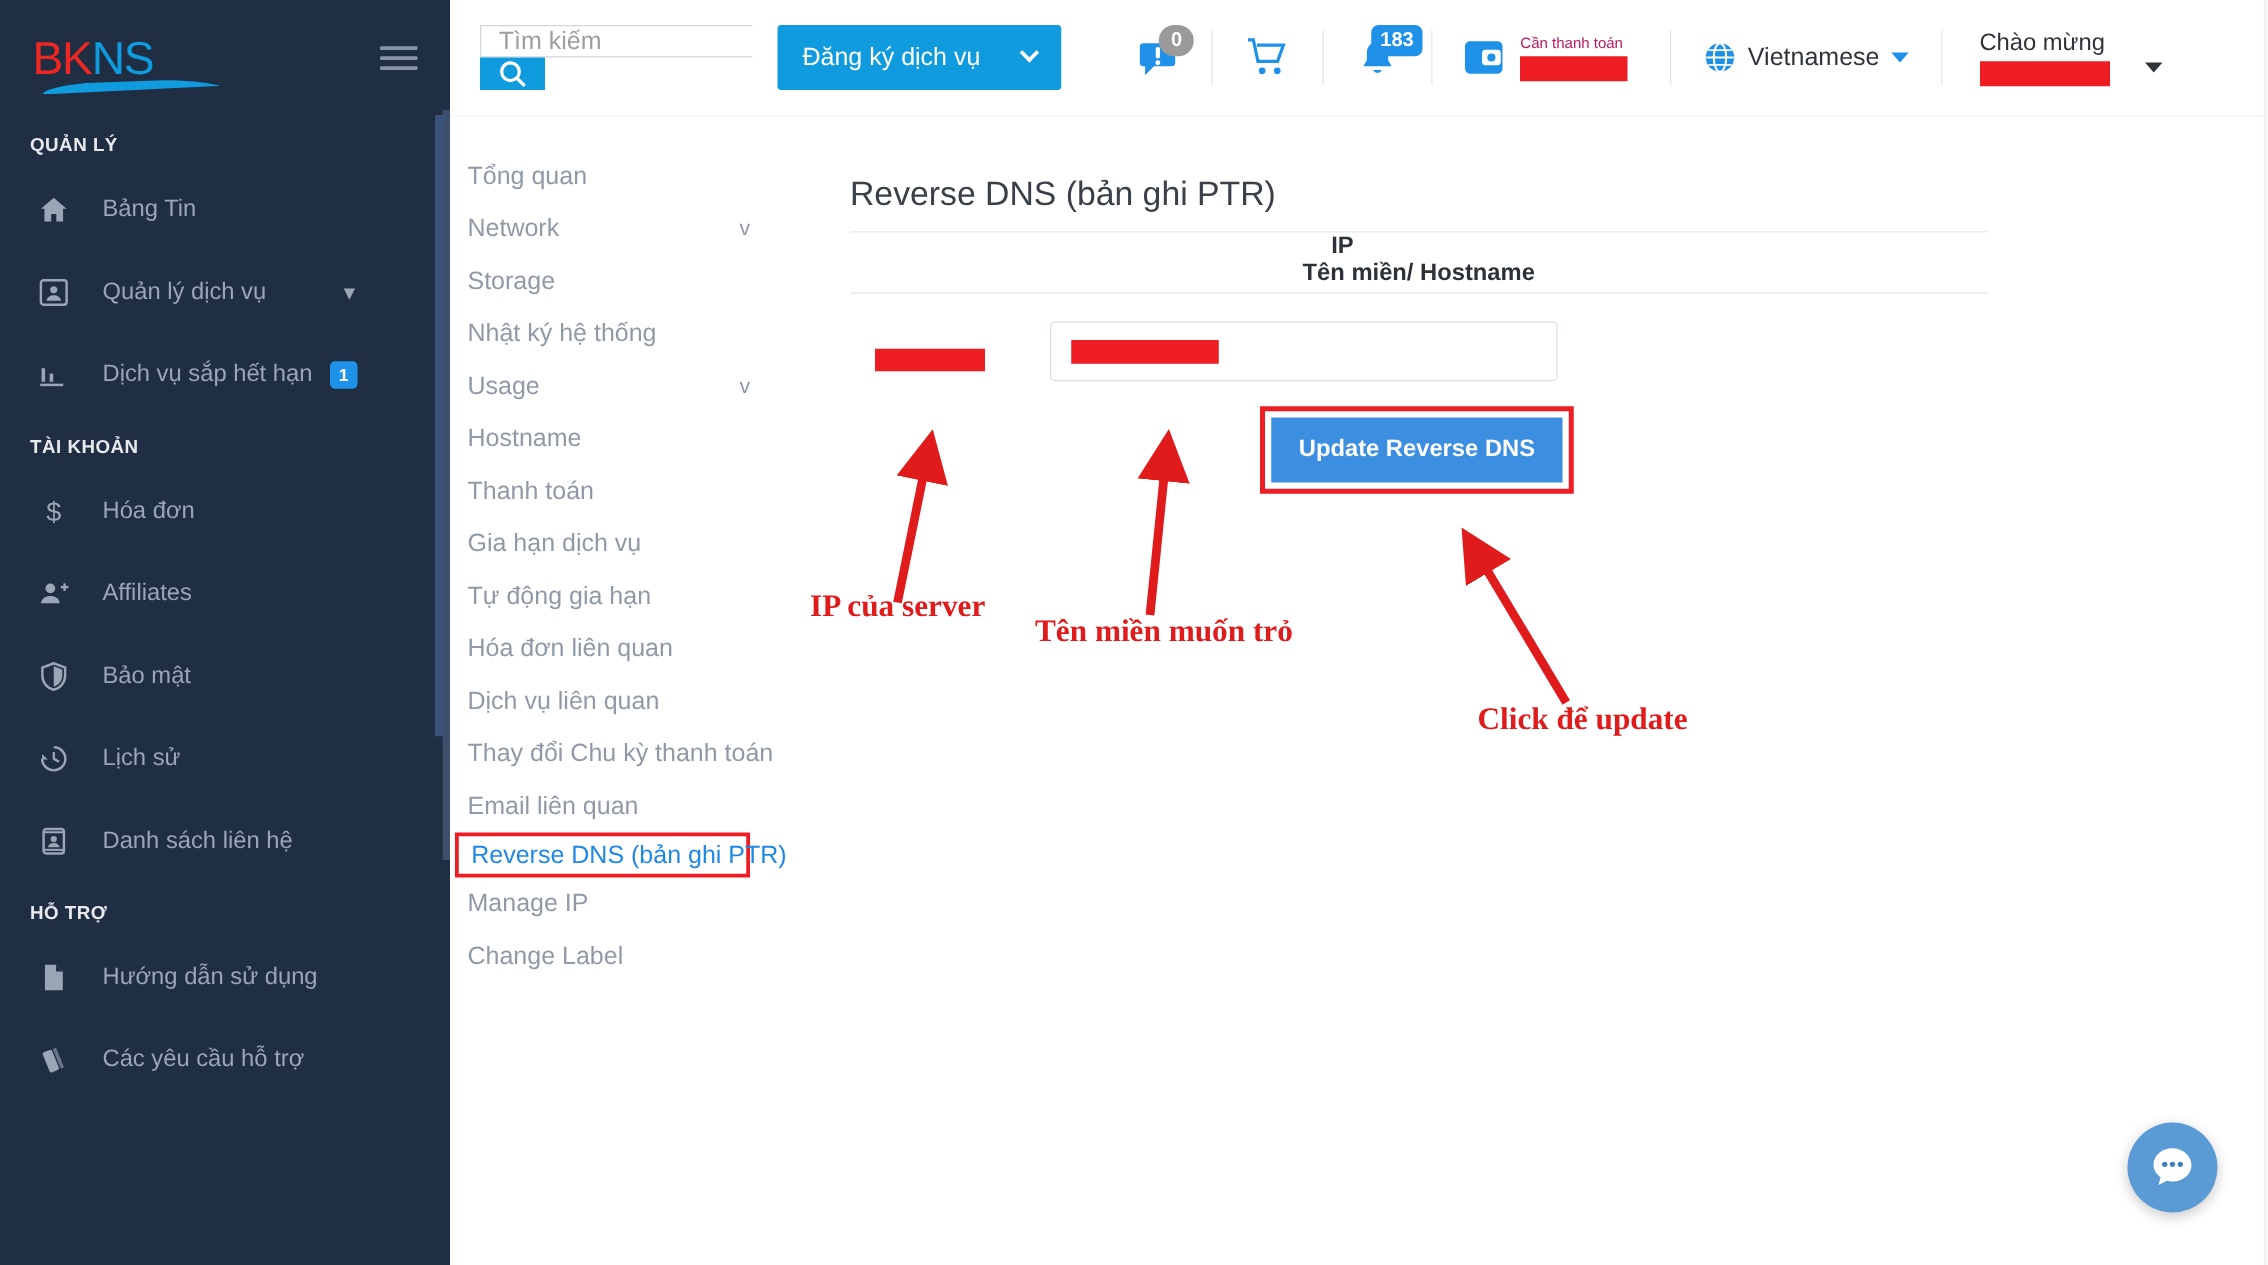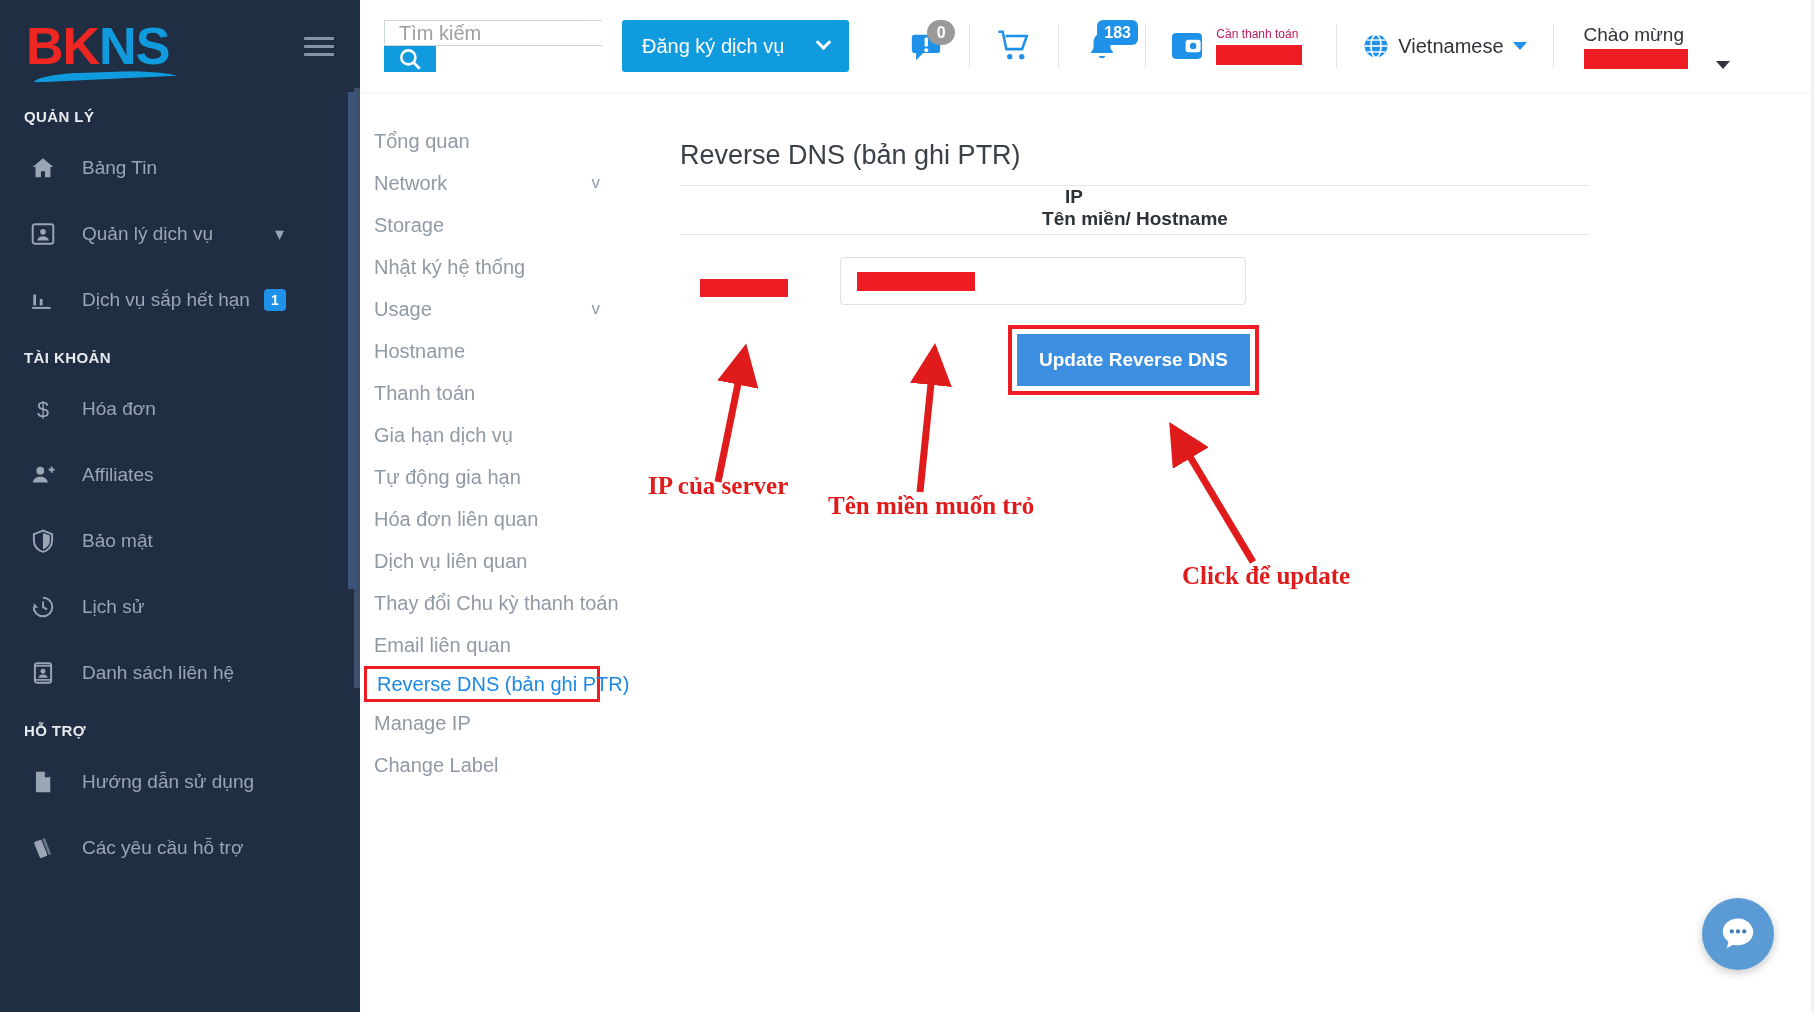--- a/index.html
+++ b/index.html
@@ -19,21 +19,21 @@
     position: relative;
     overflow: hidden;
   }
   .sb-top {
     height: 92px;
     display: flex; align-items: center;
     padding: 0 26px 0 26px;
     justify-content: space-between;
   }
   .logo { position: relative; line-height: 1; user-select: none; }
-  .logo .txt { font-size: 52px; font-weight: 700; letter-spacing: -1px; text-align: center; }
+  .logo .txt { font-size: 37px; font-weight: 400; letter-spacing: -1px; text-align: center; }
   .logo .bk { color: #ee2722; }
   .logo .ns { color: #0f9bdd; }
   .logo .swoosh {
     position: absolute; left: 8px; bottom: -9px; width: 148px; height: 10px;
     background: #0f9bdd;
     border-radius: 50%/100% 100% 0 0;
     transform: rotate(-1.2deg);
     clip-path: polygon(0 20%, 100% 0, 100% 60%, 0 100%);
   }
   .hamburger { width: 30px; display: flex; flex-direction: column; gap: 5px; cursor: pointer; }
@@ -127,21 +127,21 @@
   }
   .badge.gray { background: #9a9a9a; }
   .badge.blue { background: #1f91e8; border-radius: 6px; left: 38px; }
 
   .pay-box { display: flex; align-items: center; gap: 12px; padding: 0 24px; cursor: pointer; }
   .pay-txt { font-size: 12px; color: #be185d; line-height: 1.25; width: 96px; }
   .redact { background: #ee1d23; display: block; }
 
   .lang { display: flex; align-items: center; gap: 9px; padding: 0 26px; cursor: pointer; font-size: 20px; color: #30343a; }
 
-  .welcome { display: flex; align-items: flex-end; gap: 28px; padding-left: 30px; cursor: pointer; }
+  .welcome { display: flex; align-items: center; gap: 28px; padding-left: 30px; cursor: pointer; }
   .welcome .w-txt { font-size: 19px; color: #30343a; }
 
   
   .body-wrap { display: flex; height: 920px; }
   .subnav {
     width: 320px; flex: 0 0 320px; padding-top: 28px;
     position: relative;
   }
   .subnav .accent {
     position: absolute; left: -12px; top: 0; width: 8px; height: 497px; background: #3c5379;

